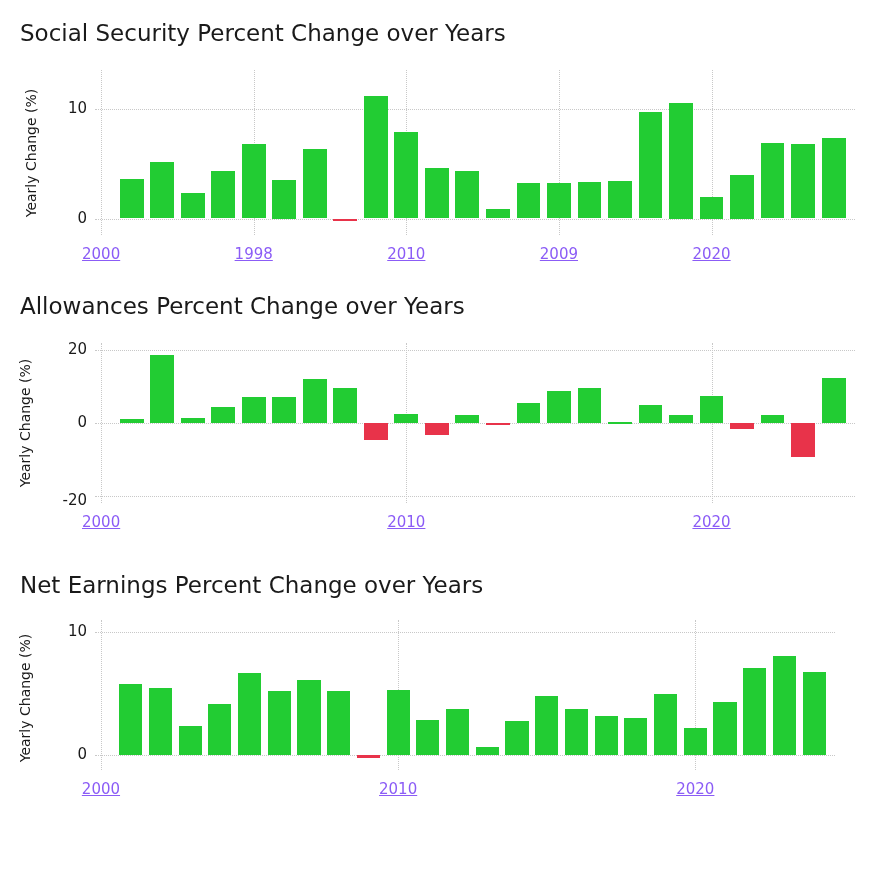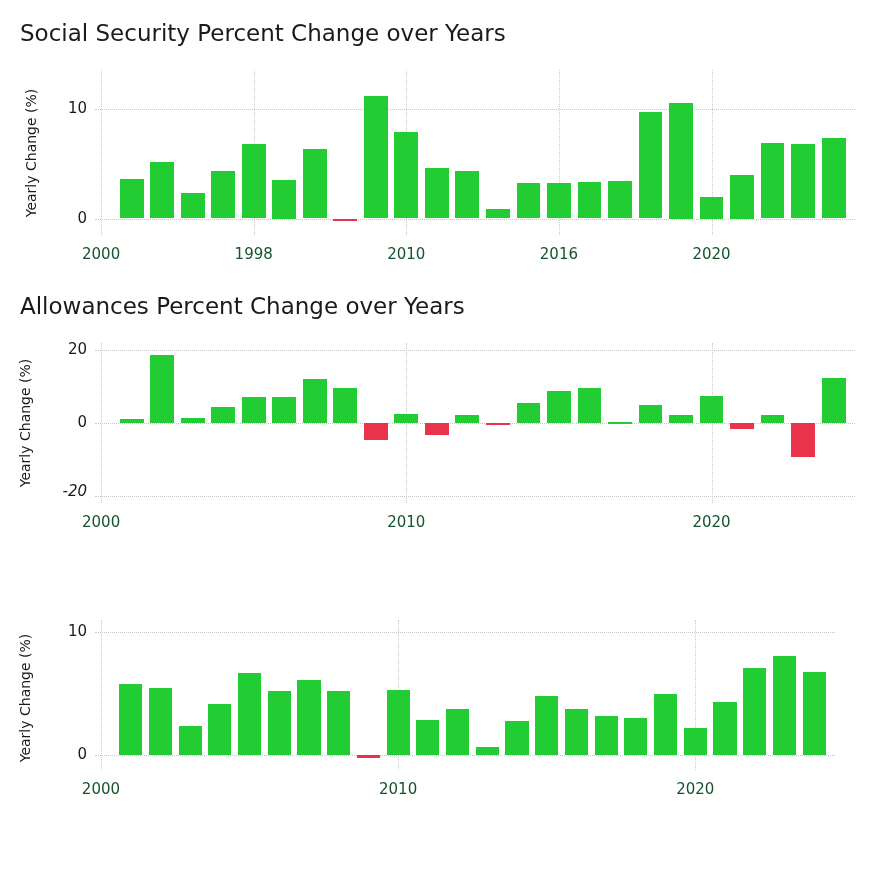--- a/index.html
+++ b/index.html
@@ -47,23 +47,24 @@
   .ytick {
     position: absolute;
     font-size: 15px;
     color: #1a1a1a;
     text-align: right;
     white-space: nowrap;
   }
   .xtick {
     position: absolute;
     font-size: 15px;
-    color: #14532d;
+    color: #8b5cf6;
     text-align: center;
     white-space: nowrap;
+    text-decoration: underline;
   }
   .gridline {
     position: absolute;
     border-top: 1px dotted #c8c8c8;
     height: 0;
   }
   .vgridline {
     position: absolute;
     border-left: 1px dotted #c8c8c8;
     width: 0;
@@ -105,21 +106,21 @@
         <div class="ytick" style="width: 52px; left: -60px; top: 138.5px;">0</div>
         <div class="gridline" style="left: 0px; width: 760px; top: 38.5px;"></div>
         <div class="ytick" style="width: 52px; left: -60px; top: 28.5px;">10</div>
         <div class="vgridline" style="top: 0px; height: 165px; left: 6.10442px;"></div>
         <div class="xtick" style="width: 80px; left: -33.8956px; top: 175px;">2000</div>
         <div class="vgridline" style="top: 0px; height: 165px; left: 158.715px;"></div>
         <div class="xtick" style="width: 80px; left: 118.715px; top: 175px;">1998</div>
         <div class="vgridline" style="top: 0px; height: 165px; left: 311.325px;"></div>
         <div class="xtick" style="width: 80px; left: 271.325px; top: 175px;">2010</div>
         <div class="vgridline" style="top: 0px; height: 165px; left: 463.936px;"></div>
-        <div class="xtick" style="width: 80px; left: 423.936px; top: 175px;">2016</div>
+        <div class="xtick" style="width: 80px; left: 423.936px; top: 175px;">2009</div>
         <div class="vgridline" style="top: 0px; height: 165px; left: 616.546px;"></div>
         <div class="xtick" style="width: 80px; left: 576.546px; top: 175px;">2020</div>
         <div class="bar pos" style="left: 24.7229px; width: 23.8072px; top: 108.9px; height: 39.6px;"></div>
         <div class="bar pos" style="left: 55.245px; width: 23.8072px; top: 92.4px; height: 56.1px;"></div>
         <div class="bar pos" style="left: 85.7671px; width: 23.8072px; top: 123.2px; height: 25.3px;"></div>
         <div class="bar pos" style="left: 116.289px; width: 23.8072px; top: 101.2px; height: 47.3px;"></div>
         <div class="bar pos" style="left: 146.811px; width: 23.8072px; top: 73.7px; height: 74.8px;"></div>
         <div class="bar pos" style="left: 177.333px; width: 23.8072px; top: 110px; height: 38.5px;"></div>
         <div class="bar pos" style="left: 207.855px; width: 23.8072px; top: 79.2px; height: 69.3px;"></div>
         <div class="bar neg" style="left: 238.378px; width: 23.8072px; top: 148.5px; height: 2px;"></div>
@@ -140,21 +141,21 @@
         <div class="bar pos" style="left: 696.209px; width: 23.8072px; top: 73.7px; height: 74.8px;"></div>
         <div class="bar pos" style="left: 726.731px; width: 23.8072px; top: 68.2px; height: 80.3px;"></div>
       </div>
     <div class="ylabel" style="left:-34px; top:125px; width:130px; text-align:center; transform:rotate(-90deg);">Yearly Change (%)</div>
   </div>
 
   <div class="panel" style="top:293px; height:265px;">
     <div class="panel-title">Allowances Percent Change over Years</div>
     <div class="plot-area" id="plot1" style="left:95px; top:50px; width:760px; height:160px;">
         <div class="gridline" style="left: 0px; width: 760px; top: 152.727px;"></div>
-        <div class="ytick" style="width: 52px; left: -60px; top: 139px; font-style: italic;">-20</div>
+        <div class="ytick" style="width: 52px; left: -60px; top: 148px;">-20</div>
         <div class="gridline" style="left: 0px; width: 760px; top: 80px;"></div>
         <div class="ytick" style="width: 52px; left: -60px; top: 70px;">0</div>
         <div class="gridline" style="left: 0px; width: 760px; top: 7.27273px;"></div>
         <div class="ytick" style="width: 52px; left: -60px; top: -2.72727px;">20</div>
         <div class="vgridline" style="top: 0px; height: 160px; left: 6.10442px;"></div>
         <div class="xtick" style="width: 80px; left: -33.8956px; top: 170px;">2000</div>
         <div class="vgridline" style="top: 0px; height: 160px; left: 311.325px;"></div>
         <div class="xtick" style="width: 80px; left: 271.325px; top: 170px;">2010</div>
         <div class="vgridline" style="top: 0px; height: 160px; left: 616.546px;"></div>
         <div class="xtick" style="width: 80px; left: 576.546px; top: 170px;">2020</div>
@@ -180,20 +181,21 @@
         <div class="bar pos" style="left: 604.643px; width: 23.8072px; top: 52.7273px; height: 27.2727px;"></div>
         <div class="bar neg" style="left: 635.165px; width: 23.8072px; top: 80px; height: 6.18182px;"></div>
         <div class="bar pos" style="left: 665.687px; width: 23.8072px; top: 72.3636px; height: 7.63636px;"></div>
         <div class="bar neg" style="left: 696.209px; width: 23.8072px; top: 80px; height: 34.1818px;"></div>
         <div class="bar pos" style="left: 726.731px; width: 23.8072px; top: 34.9091px; height: 45.0909px;"></div>
       </div>
     <div class="ylabel" style="left:-40px; top:122px; width:130px; text-align:center; transform:rotate(-90deg);">Yearly Change (%)</div>
   </div>
 
   <div class="panel" style="top:572px; height:265px;">
+    <div class="panel-title">Net Earnings Percent Change over Years</div>
     <div class="plot-area" id="plot2" style="left:95px; top:48px; width:740px; height:150px;">
         <div class="gridline" style="left: 0px; width: 740px; top: 135.246px;"></div>
         <div class="ytick" style="width: 52px; left: -60px; top: 125.246px;">0</div>
         <div class="gridline" style="left: 0px; width: 740px; top: 12.2951px;"></div>
         <div class="ytick" style="width: 52px; left: -60px; top: 2.29508px;">10</div>
         <div class="vgridline" style="top: 0px; height: 150px; left: 5.94378px;"></div>
         <div class="xtick" style="width: 80px; left: -34.0562px; top: 160px;">2000</div>
         <div class="vgridline" style="top: 0px; height: 150px; left: 303.133px;"></div>
         <div class="xtick" style="width: 80px; left: 263.133px; top: 160px;">2010</div>
         <div class="vgridline" style="top: 0px; height: 150px; left: 600.321px;"></div>

